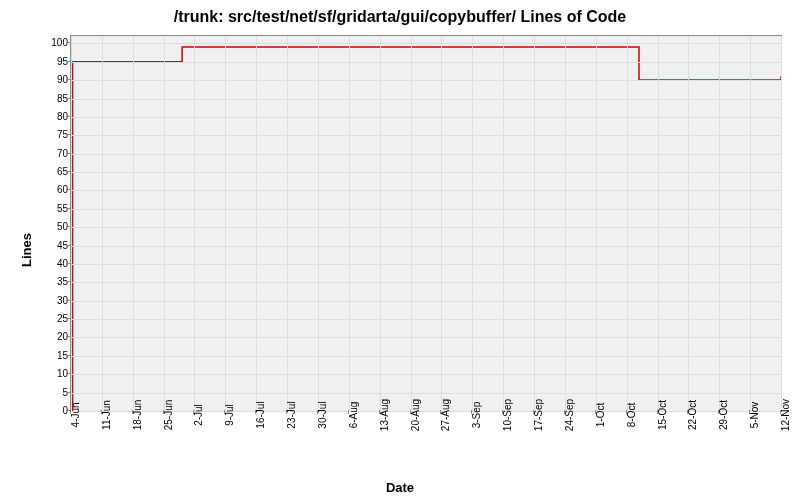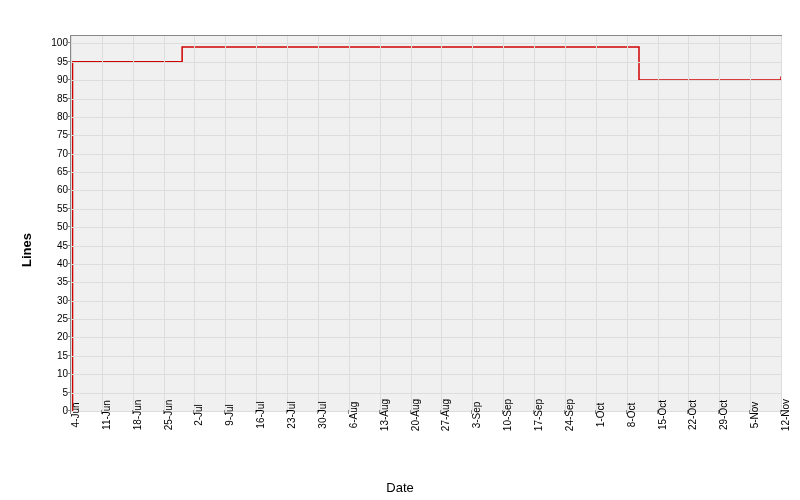--- a/index.html
+++ b/index.html
@@ -41,21 +41,21 @@
       transform: translateY(-50%) rotate(-90deg);
       font-size: 13px;
       font-weight: bold;
     }
     .x-label {
       position: absolute;
       bottom: 5px;
       left: 50%;
       transform: translateX(-50%);
       font-size: 13px;
-      font-weight: normal;
+      font-weight: bold;
     }
     .y-tick {
       position: absolute;
       right: 732px;
       text-align: right;
       font-size: 10px;
       transform: translateY(-50%);
       width: 30px;
     }
     .y-tick-line {
@@ -99,20 +99,21 @@
       left: 0;
       top: 0;
       width: 100%;
       height: 100%;
     }
   </style>
 </head>
 <body>
 
 <div class="chart-container">
+  <div class="title">/trunk: src/test/net/sf/gridarta/gui/copybuffer/ Lines of Code</div>
   <div class="y-label">Lines</div>
   <div class="x-label">Date</div>
   <div class="plot-area">
     <svg class="line-svg" viewBox="0 0 710 375" preserveAspectRatio="none">
         <path d="M1.5434782608695652,375 L1.5434782608695652,25.735294117647072 L111.1304347826087,25.735294117647072 L111.1304347826087,11.029411764705912 L568,11.029411764705912 L568,44.117647058823536 L710,44.117647058823536 L710,40.44117647058823 " stroke="#d00000" stroke-width="1.5" fill="none"></path>
       </svg>
   <div class="gridline-h" style="top: 375px;"></div>
       <div class="gridline-h" style="top: 356.618px;"></div>
       <div class="gridline-h" style="top: 338.235px;"></div>
       <div class="gridline-h" style="top: 319.853px;"></div>

